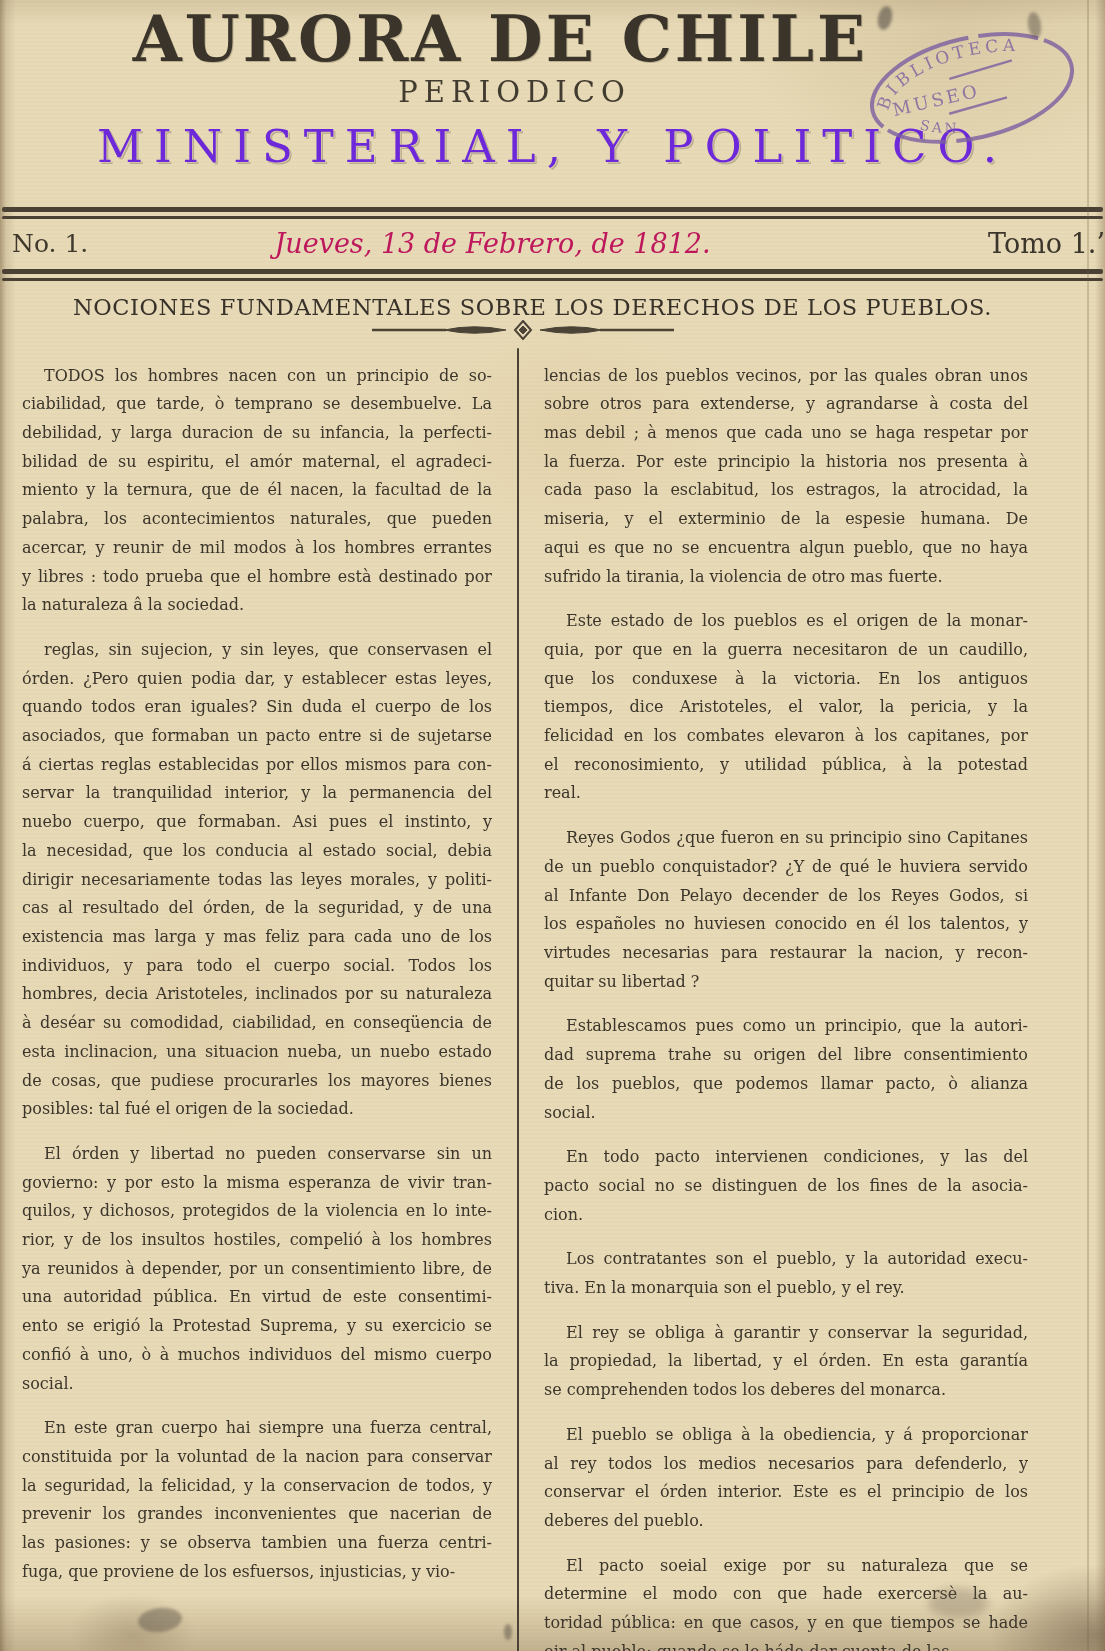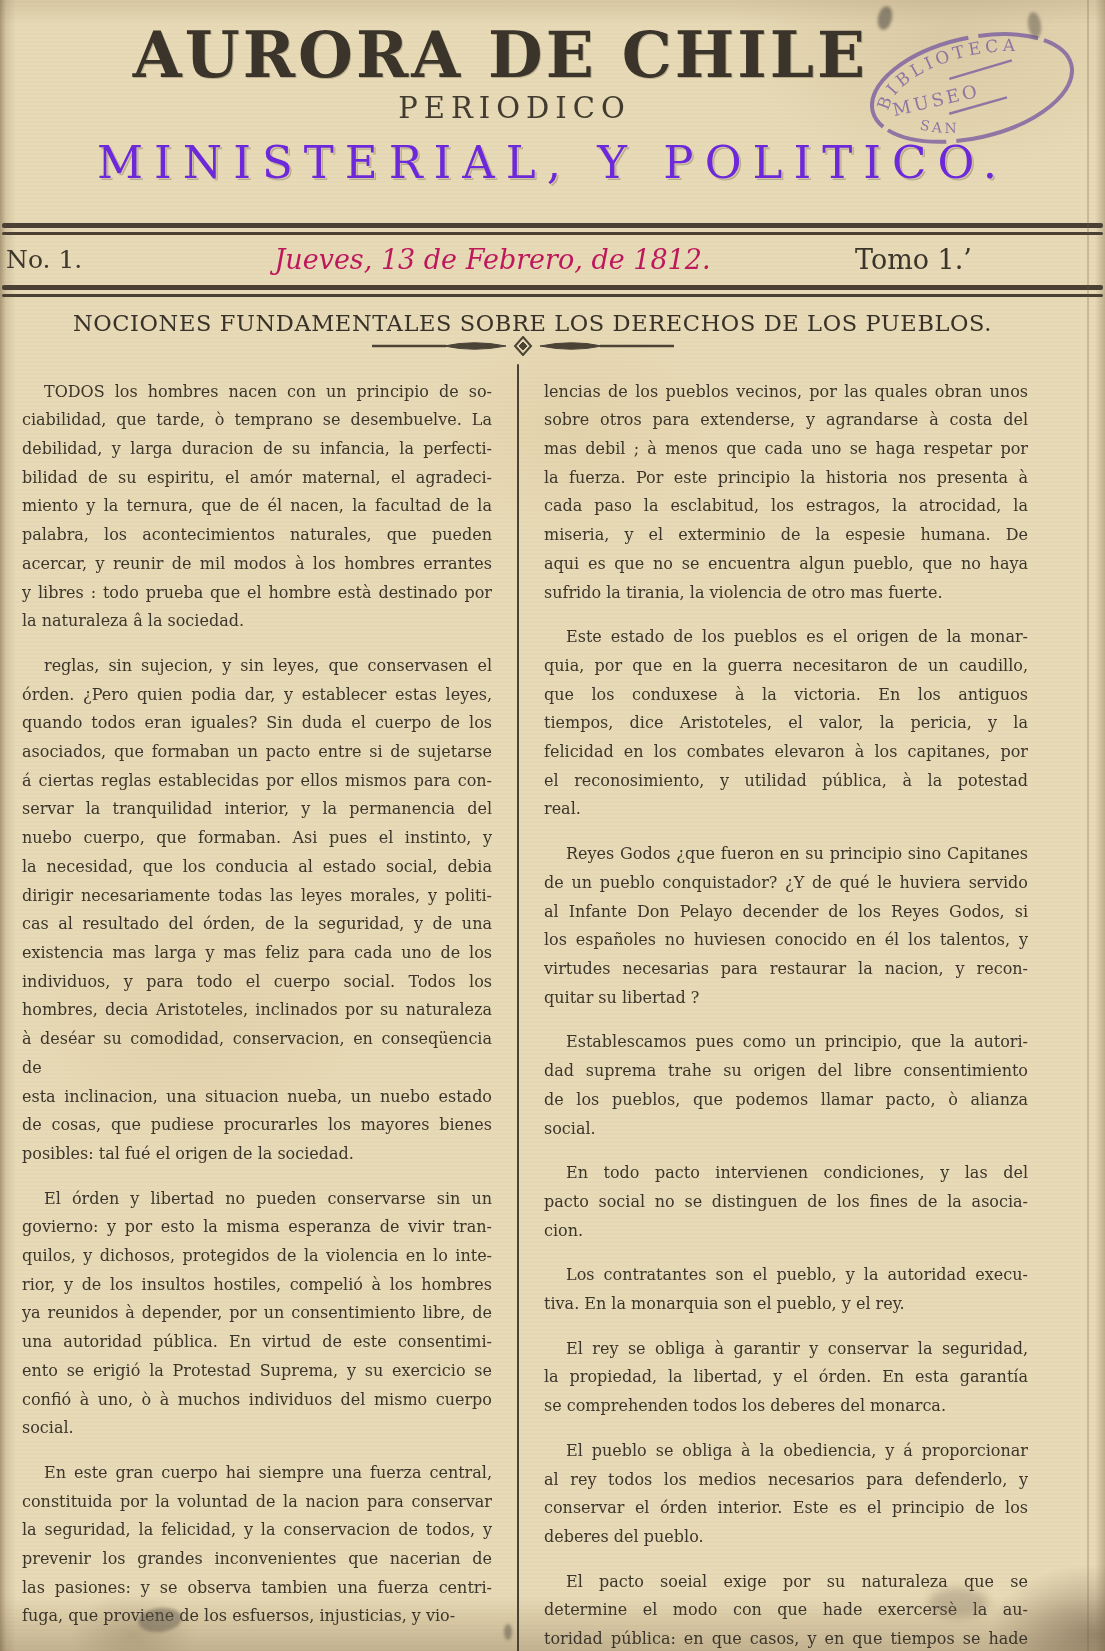--- a/index.html
+++ b/index.html
@@ -16,21 +16,21 @@
       radial-gradient(260px 180px at 18% 62%, rgba(180,140,85,.10), rgba(180,140,85,0) 70%),
       repeating-linear-gradient(0deg, rgba(0,0,0,.015) 0 2px, rgba(0,0,0,0) 2px 4px),
       linear-gradient(to right, rgba(80,55,25,.40) 0px, rgba(80,55,25,.12) 6px, rgba(80,55,25,0) 16px),
       linear-gradient(to left, rgba(90,65,35,.28) 0px, rgba(90,65,35,0) 10px),
       linear-gradient(to top, rgba(110,85,50,.30) 0px, rgba(110,85,50,0) 55px),
       linear-gradient(to bottom, rgba(120,95,60,.15) 0px, rgba(120,95,60,0) 25px);
   }
   .page{position:relative;width:100%;height:100%;}
 
   
-  .masthead{padding-top:24px;text-align:center;}
+  .masthead{padding-top:8px;text-align:center;}
   .mast-title{
     font-size:63px;line-height:1.0;font-weight:bold;letter-spacing:3px;
     color:#3a342a;transform:translateX(-52px);
     text-shadow:1px 1px 0 rgba(60,50,35,.25);
   }
   .mast-sub1{
     margin-top:6px;font-size:29px;line-height:1.1;letter-spacing:6px;
     color:#423b2f;transform:translateX(-38px);
   }
   .mast-sub2{
@@ -45,23 +45,23 @@
   .rule-double{margin:0 2px;}
   .rule-double .r1{height:5px;background:#4a4134;border-radius:2px;}
   .rule-double .r2{height:3px;background:#4a4134;margin-top:4px;border-radius:2px;}
   .rule-top{margin-top:34px;}
   .rule-mid{margin-top:6px;}
 
   .dateline{
     margin-top:6px;height:38px;display:grid;grid-template-columns:130px 1fr 250px;
     align-items:center;
   }
-  .dl-issue{font-size:25px;padding-left:6px;color:#3e382d;}
+  .dl-issue{font-size:25px;padding-left:12px;color:#3e382d;}
   .dl-date{font-size:27px;font-style:italic;text-align:center;color:#be185d;}
-  .dl-volume{font-size:27px;text-align:left;padding-right:100px;color:#3b352b;}
+  .dl-volume{font-size:27px;text-align:right;color:#3b352b;}
 
   
   .article-heading{
     margin-top:13px;text-align:center;font-size:22.5px;letter-spacing:.6px;
     color:#38322a;transform:translateX(-20px);white-space:nowrap;
   }
   .ornament{display:block;margin:0 auto;transform:translateX(-30px);}
 
   .columns{display:flex;margin:6px 0 0 6px;}
   .col{font-size:16px;line-height:28.7px;}
@@ -161,21 +161,21 @@
           <div class="line">asociados, que formaban un pacto entre si de sujetarse</div>
           <div class="line">á ciertas reglas establecidas por ellos mismos para con-</div>
           <div class="line">servar la tranquilidad interior, y la permanencia del</div>
           <div class="line">nuebo cuerpo, que formaban. Asi pues el instinto, y</div>
           <div class="line">la necesidad, que los conducia al estado social, debia</div>
           <div class="line">dirigir necesariamente todas las leyes morales, y politi-</div>
           <div class="line">cas al resultado del órden, de la seguridad, y de una</div>
           <div class="line">existencia mas larga y mas feliz para cada uno de los</div>
           <div class="line">individuos, y para todo el cuerpo social. Todos los</div>
           <div class="line">hombres, decia Aristoteles, inclinados por su naturaleza</div>
-          <div class="line">à deséar su comodidad, conservacion, en conseqüencia de</div>
+          <div class="line">à deséar su comodidad, ciabilidad, en conseqüencia de</div>
           <div class="line">esta inclinacion, una situacion nueba, un nuebo estado</div>
           <div class="line">de cosas, que pudiese procurarles los mayores bienes</div>
           <div class="line last">posibles: tal fué el origen de la sociedad.</div>
         </div>
         <div class="para">
           <div class="line">El órden y libertad no pueden conservarse sin un</div>
           <div class="line">govierno: y por esto la misma esperanza de vivir tran-</div>
           <div class="line">quilos, y dichosos, protegidos de la violencia en lo inte-</div>
           <div class="line">rior, y de los insultos hostiles, compelió à los hombres</div>
           <div class="line">ya reunidos à depender, por un consentimiento libre, de</div>

